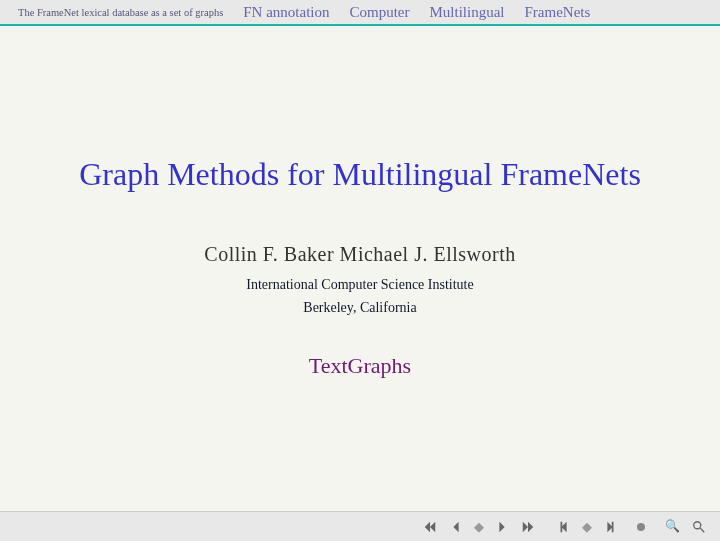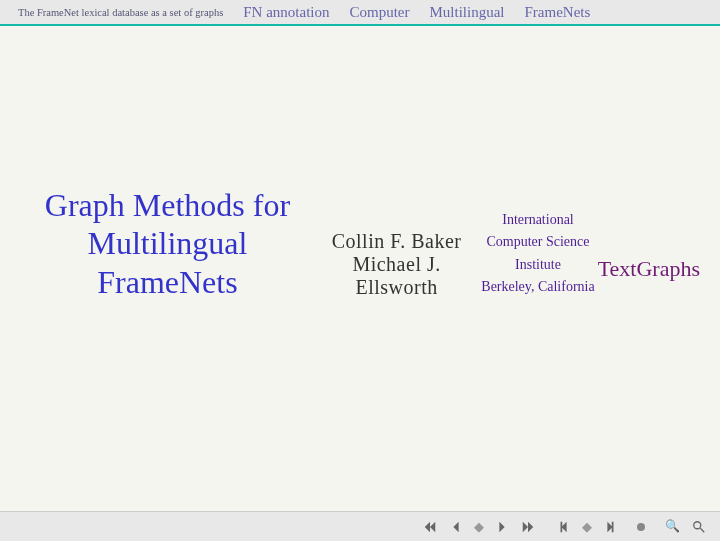--- a/index.html
+++ b/index.html
@@ -37,21 +37,21 @@
     }
 
     .nav-item:first-child {
       color: #555577;
       font-size: 10.5px;
     }
 
     
     .main-content {
       display: flex;
-      flex-direction: row;
+      flex-direction: column;
       align-items: center;
       justify-content: center;
       height: calc(541px - 26px - 30px);
       padding: 20px;
       text-align: center;
     }
 
     .slide-title {
       font-size: 32px;
       color: #3333cc;
@@ -62,21 +62,21 @@
 
     .authors {
       font-size: 20px;
       color: #333;
       margin-bottom: 8px;
       letter-spacing: 0.5px;
     }
 
     .institution {
       font-size: 14px;
-      color: #4c1d95;
+      color: #0f172a;
       margin-bottom: 30px;
       line-height: 1.6;
     }
 
     .conference {
       font-size: 22px;
       color: #701a75;
       line-height: 1.5;
       font-family: 'Georgia', serif;
     }

